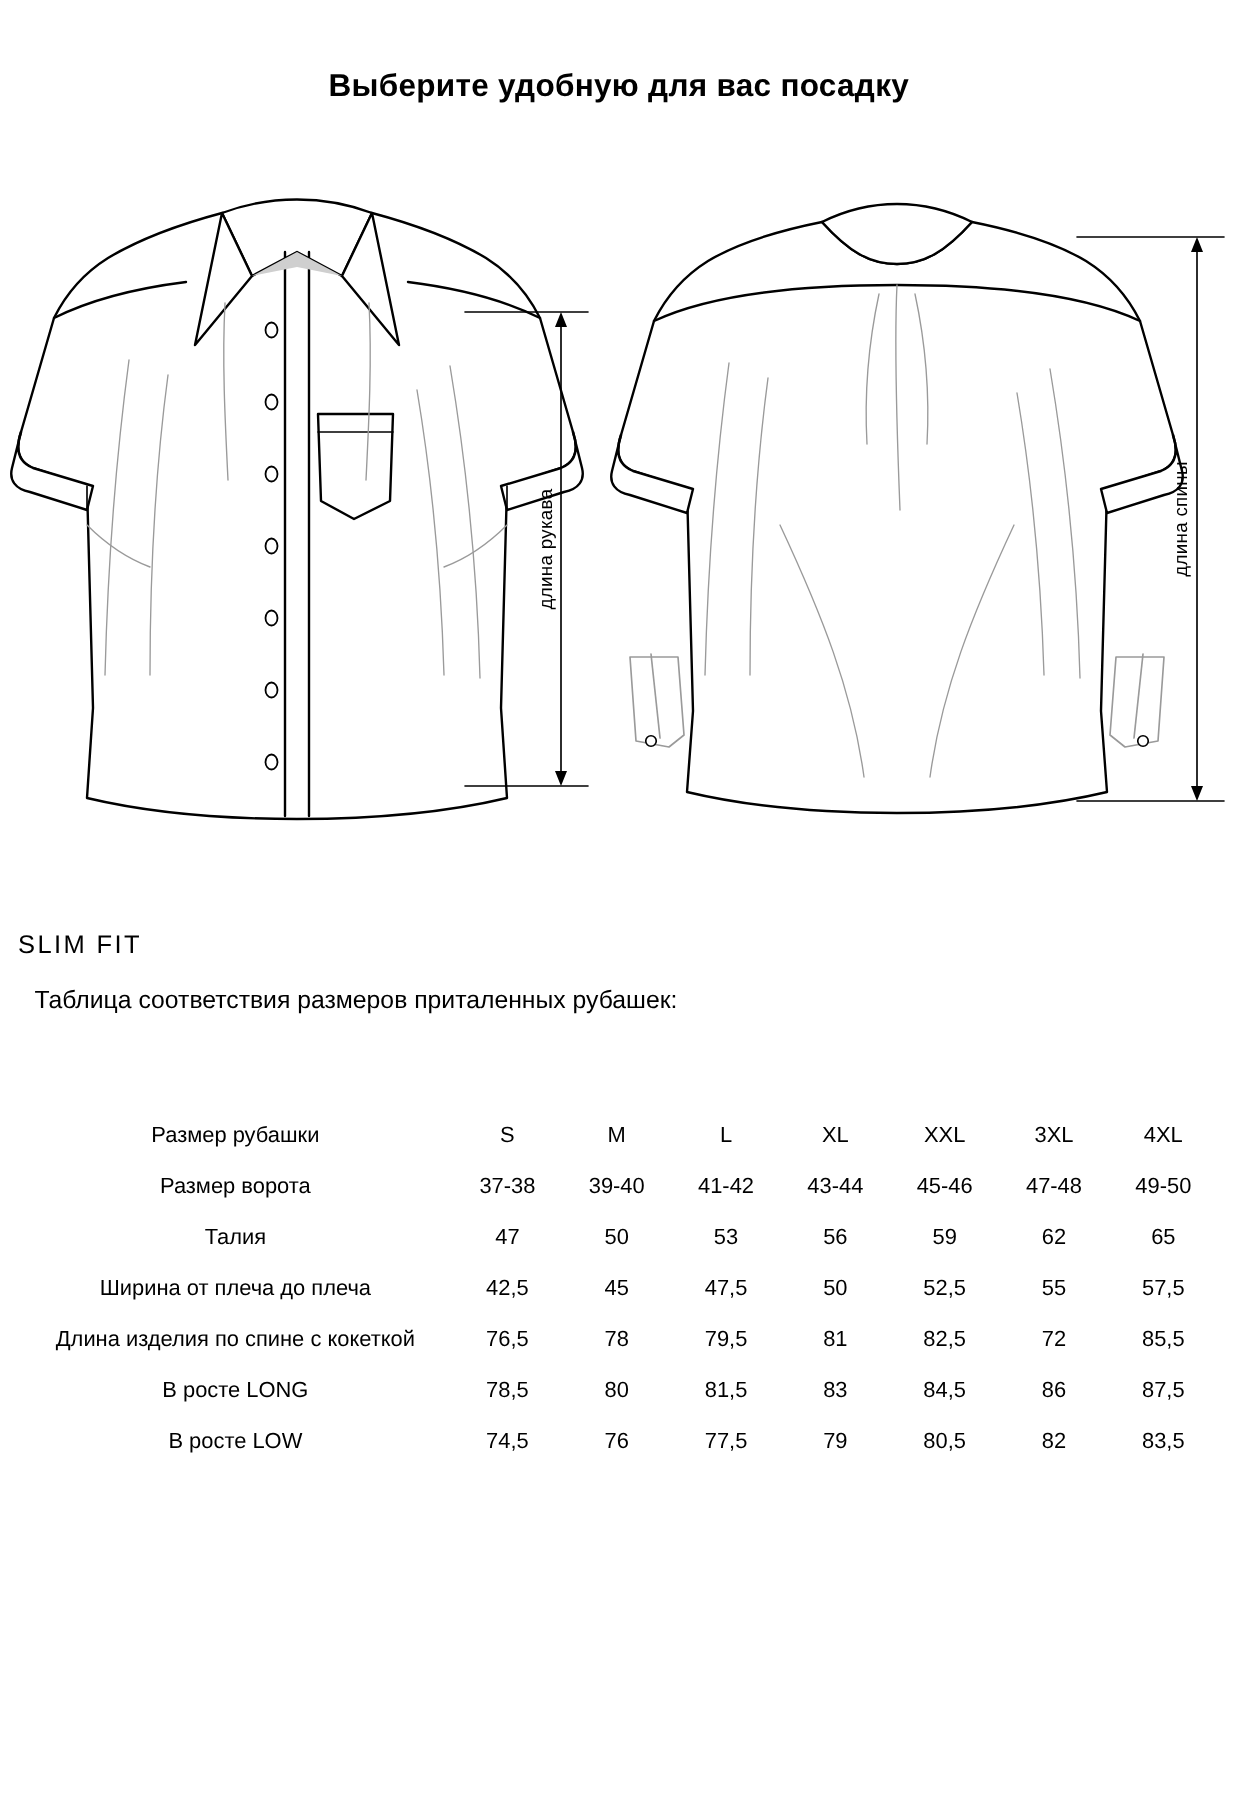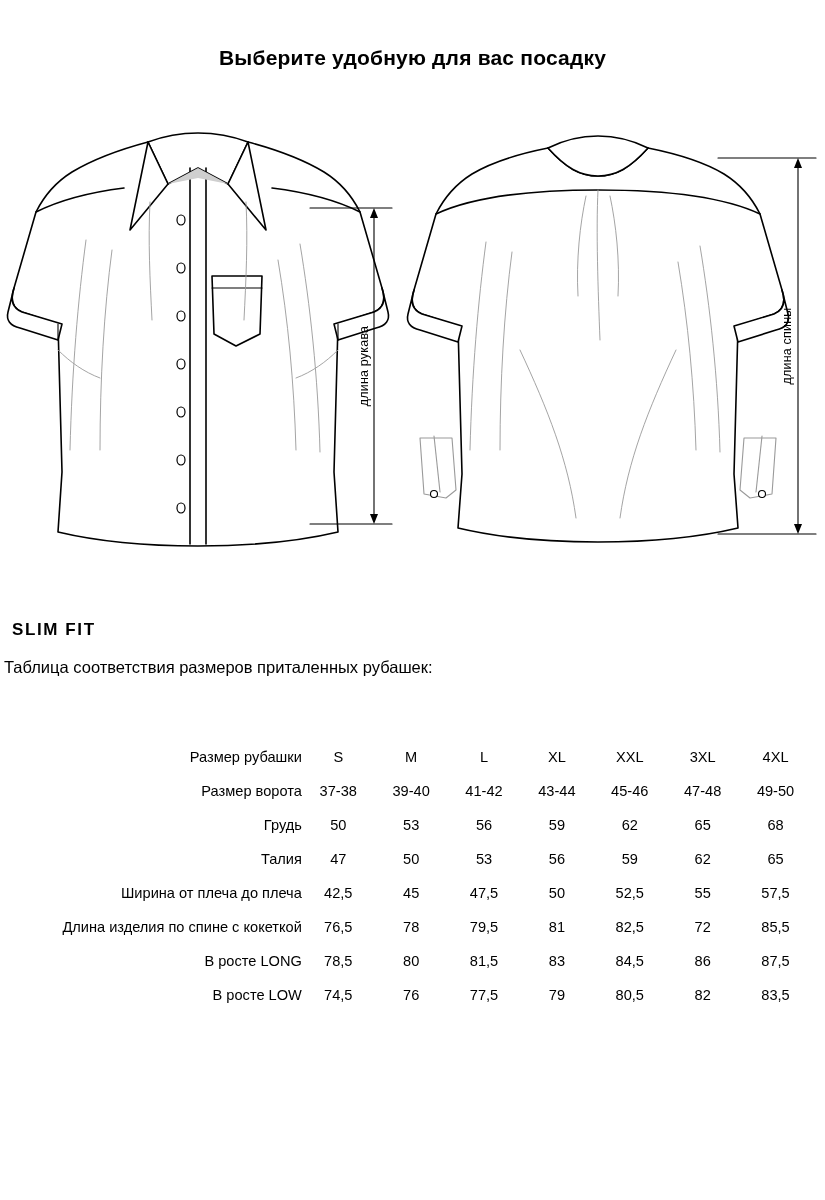--- a/index.html
+++ b/index.html
@@ -35,47 +35,47 @@
     top: 120px;
     left: 0;
     width: 825px;
     height: 440px;
   }
   .fit-label {
     position: absolute;
     top: 620px;
     left: 12px;
     font-size: 17px;
-    font-weight: bold;
+    font-weight: normal;
     letter-spacing: 1.6px;
   }
   .subtitle {
     position: absolute;
     top: 658px;
-    left: 4px;
+    left: 23px;
     font-size: 16.5px;
   }
   table.sizes {
     position: absolute;
     top: 740px;
     left: 12px;
     width: 800px;
     border-collapse: collapse;
     font-size: 14.6px;
   }
   table.sizes td, table.sizes th {
     padding: 0;
     border: none;
     font-weight: normal;
     height: 34px;
     vertical-align: middle;
     white-space: nowrap;
   }
   table.sizes th.rowhead, table.sizes td.rowhead {
-    text-align: right;
+    text-align: center;
     width: 290px;
   }
   table.sizes th.colhead, table.sizes td.val {
     text-align: center;
     width: 73px;
   }
   .vlabel {
     font-size: 12.5px;
     letter-spacing: 0.2px;
   }
@@ -242,30 +242,20 @@
         <td class="rowhead">Размер ворота</td>
         <td class="val">37-38</td>
         <td class="val">39-40</td>
         <td class="val">41-42</td>
         <td class="val">43-44</td>
         <td class="val">45-46</td>
         <td class="val">47-48</td>
         <td class="val">49-50</td>
       </tr>
       <tr>
-        <td class="rowhead">Грудь</td>
-        <td class="val">50</td>
-        <td class="val">53</td>
-        <td class="val">56</td>
-        <td class="val">59</td>
-        <td class="val">62</td>
-        <td class="val">65</td>
-        <td class="val">68</td>
-      </tr>
-      <tr>
         <td class="rowhead">Талия</td>
         <td class="val">47</td>
         <td class="val">50</td>
         <td class="val">53</td>
         <td class="val">56</td>
         <td class="val">59</td>
         <td class="val">62</td>
         <td class="val">65</td>
       </tr>
       <tr>

